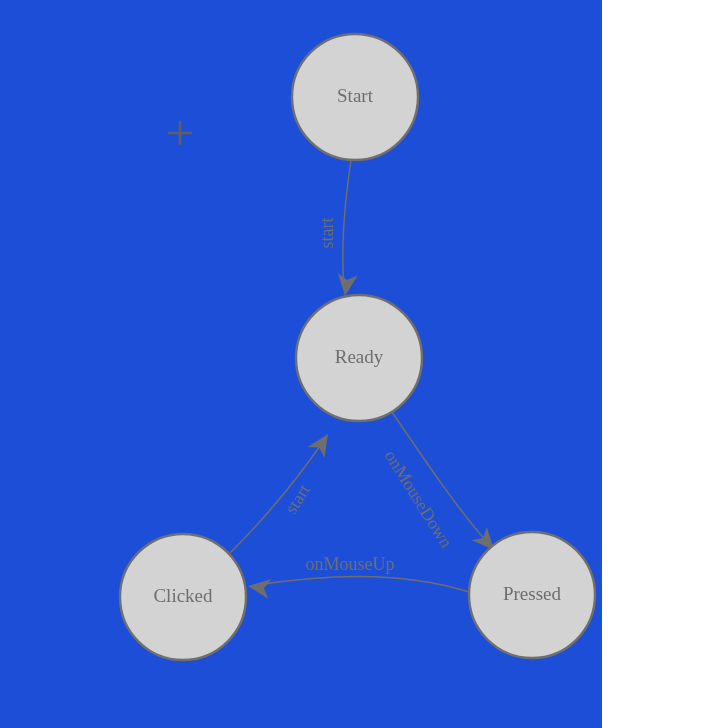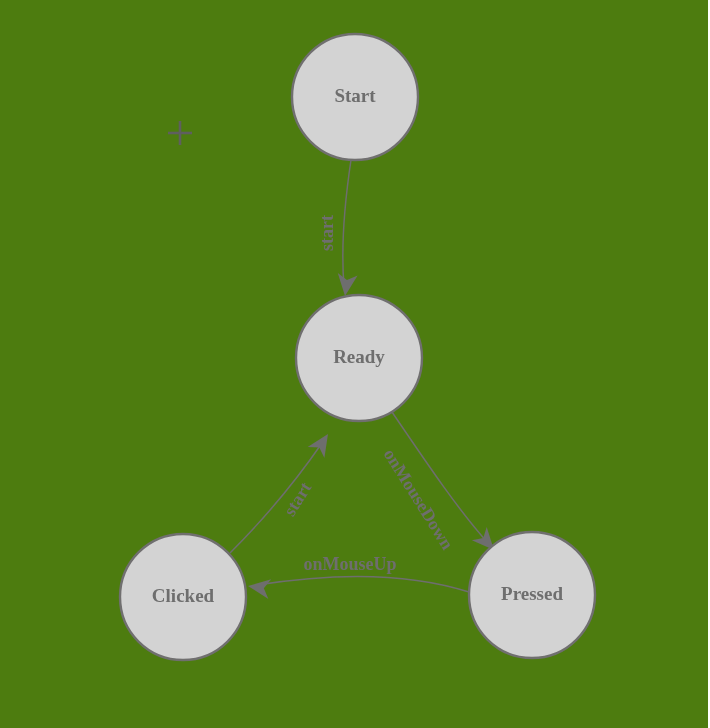--- a/index.html
+++ b/index.html
@@ -5,25 +5,24 @@
   html, body {
     margin: 0;
     padding: 0;
     background: #ffffff;
   }
   body {
     font-family: "Liberation Serif", "DejaVu Serif", serif;
   }
   #canvas {
     position: relative;
-    width: 708px;
+    width: 602px;
     height: 728px;
-    background: #4d7c0f;
+    background: #1d4ed8;
     overflow: hidden;
-    font-weight: bold;
   }
   #diagram-svg {
     position: absolute;
     left: 0;
     top: 0;
     width: 710px;
     height: 728px;
   }
   .node-circle {
     fill: #d3d3d3;

